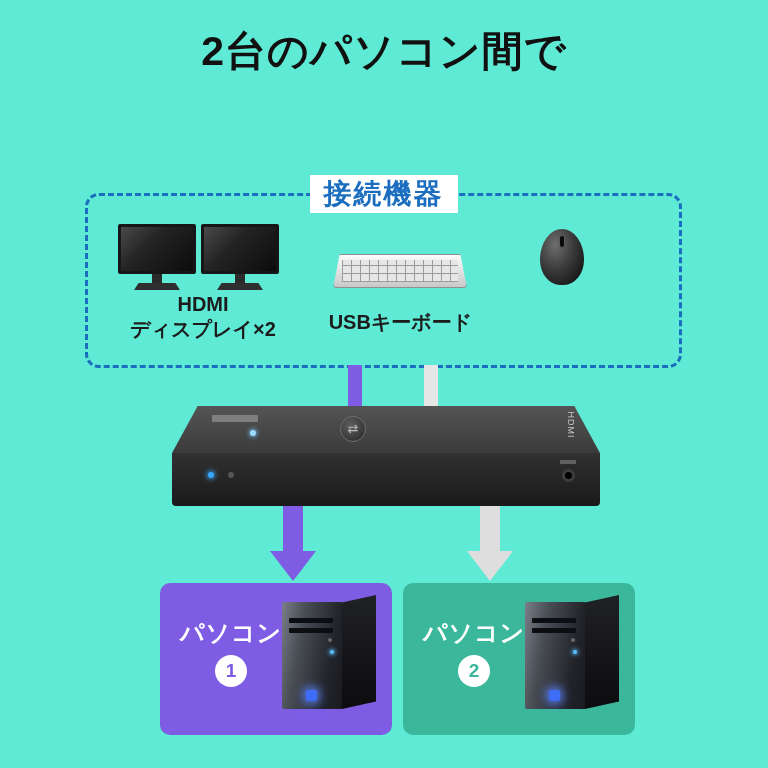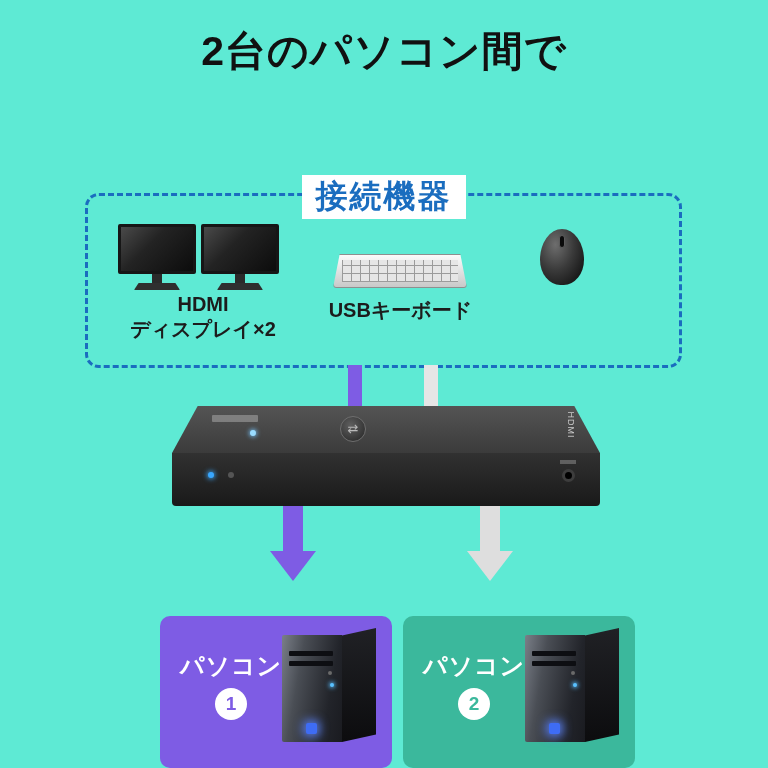--- a/index.html
+++ b/index.html
@@ -7,21 +7,21 @@
   .canvas { position:relative; width:768px; height:768px; background:#5eead4; overflow:hidden; margin:0 auto; }
 
   
   .title { position:absolute; top:24px; left:0; width:100%; text-align:center;
            font-size:41px; font-weight:800; color:#111; line-height:1.32; letter-spacing:1px; }
 
   
   .devices-box { position:absolute; left:85px; top:193px; width:597px; height:175px;
                  border:3px dashed #1a6dbf; border-radius:14px; }
   .devices-box-label { position:absolute; top:-21px; left:50%; transform:translateX(-50%);
-                       background:#fff; padding:0 14px; color:#1a6dbf; font-size:32px;
+                       background:#fff; padding:0 14px; color:#1a6dbf; font-size:28px;
                        font-weight:800; letter-spacing:2px; white-space:nowrap; }
 
   
   .monitor { position:absolute; width:78px; }
   .monitor .screen { width:78px; height:50px; border:3px solid #161616; border-radius:2px;
                      background:linear-gradient(135deg,#4a4a4a 0%,#232323 40%,#0c0c0c 100%); }
   .monitor .neck { width:10px; height:9px; background:#2a2a2a; margin:0 auto; }
   .monitor .base { width:46px; height:7px; background:#2f2f2f; margin:0 auto; border-radius:1px;
                    clip-path:polygon(10% 0,90% 0,100% 100%,0 100%); }
 
@@ -72,21 +72,21 @@
   
   .arrow-bar { position:absolute; top:500px; width:20px; height:52px; z-index:1; }
   .arrow-head { position:absolute; top:551px; width:0; height:0; z-index:1;
                 border-left:23px solid transparent; border-right:23px solid transparent; }
   .purple-bar { left:283px; background:#7e5ce4; }
   .purple-head { left:270px; border-top:30px solid #7e5ce4; }
   .gray-bar { left:480px; background:#dedede; }
   .gray-head { left:467px; border-top:30px solid #dedede; }
 
   
-  .pc-box { position:absolute; top:583px; width:232px; height:152px; border-radius:10px; z-index:3;margin-top:33px; }
+  .pc-box { position:absolute; top:583px; width:232px; height:152px; border-radius:10px; z-index:3; }
   .pc-box.purple { left:160px; background:#7e5ce4; }
   .pc-box.teal   { left:403px; background:#3bb89c; }
   .pc-label { position:absolute; left:6px; top:34px; width:130px; text-align:center;
               color:#fff; font-size:24px; font-weight:800; letter-spacing:1px; }
   .pc-number { position:absolute; left:55px; top:72px; width:32px; height:32px; border-radius:50%;
                background:#fff; text-align:center; line-height:32px; font-size:19px; font-weight:800; }
   .pc-box.purple .pc-number { color:#7e5ce4; }
   .pc-box.teal   .pc-number { color:#3bb89c; }
 
   
@@ -132,21 +132,21 @@
     </div>
 
     <div class="mouse">
       <div class="wheel"></div>
     </div>
 
     <div class="device-label" style="left:5px; top:96px; width:220px;">
       <div>HDMI</div>
       <div>ディスプレイ×2</div>
     </div>
-    <div class="device-label" style="left:235px; top:102px; width:155px;">USBキーボード</div>
+    <div class="device-label" style="left:235px; top:114px; width:155px;">USBキーボード</div>
   </div>
 
   <div class="line-top purple"></div>
   <div class="line-top gray"></div>
 
   <div class="switch-top">
     <div class="brand-mark"></div>
     <div class="select-button">⇄</div>
     <div class="indicator-dot"></div>
     <div class="switch-side-label">HDMI</div>

